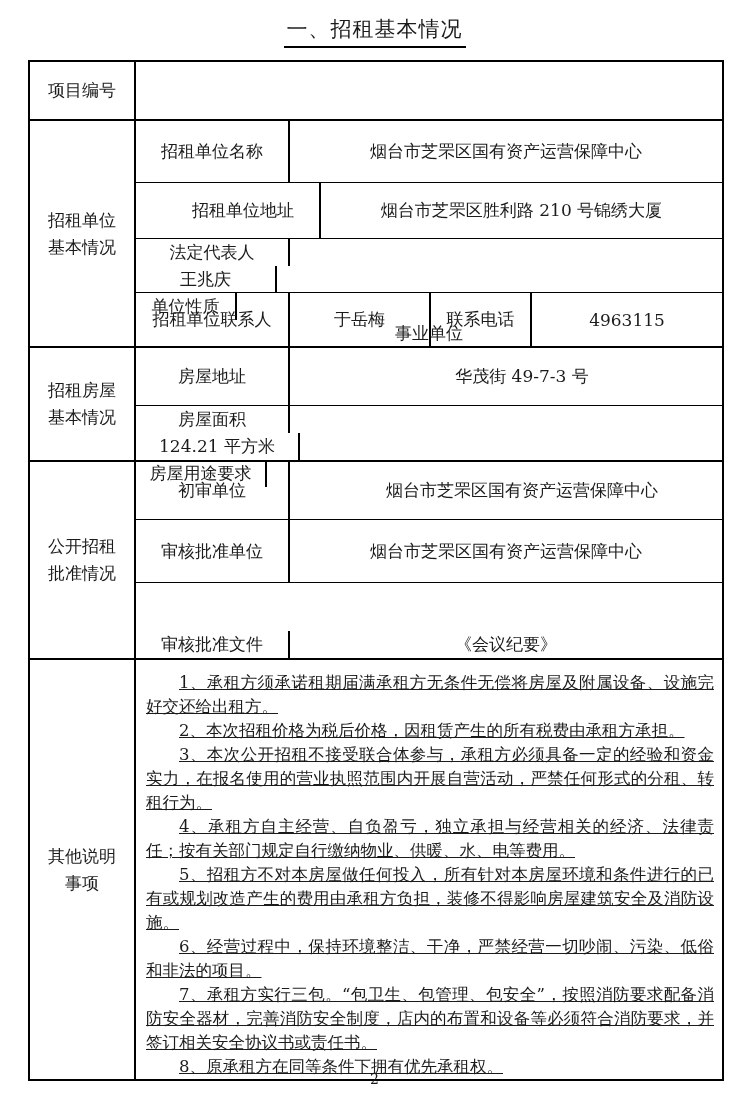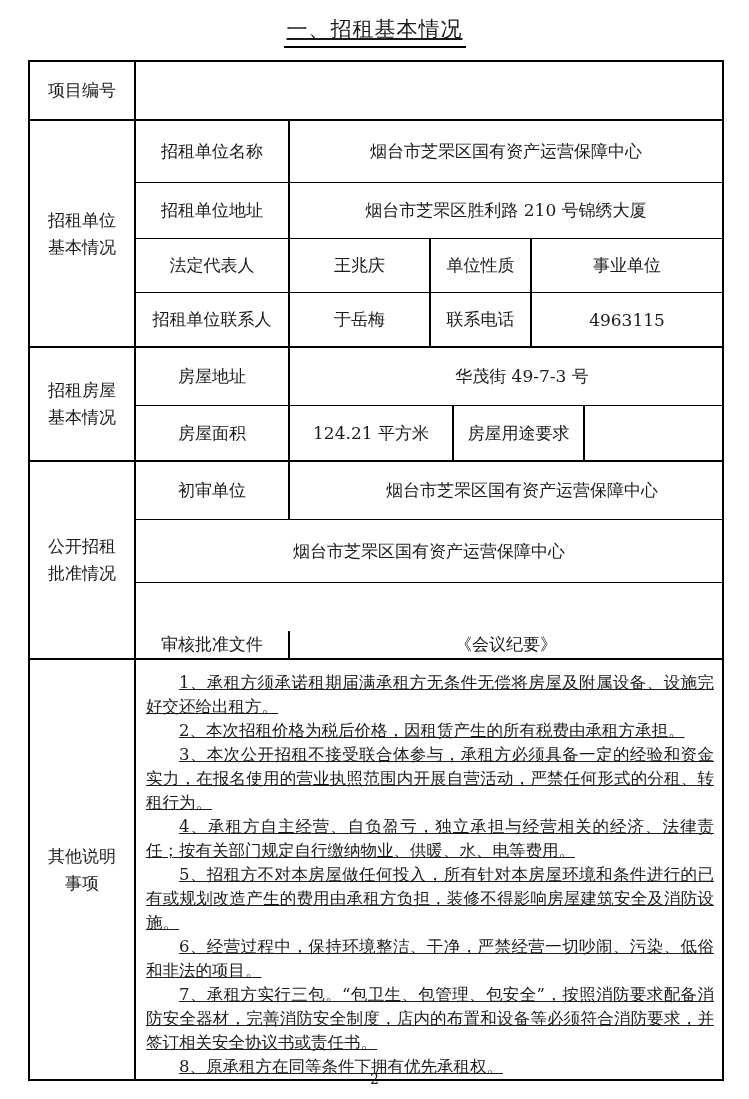--- a/index.html
+++ b/index.html
@@ -4,21 +4,21 @@
 <style>
   html,body{margin:0;padding:0;}
   body{
     width:749px;height:1099px;background:#ffffff;
     font-family:"DejaVu Serif","Liberation Serif",serif;
     color:#1b1b1b;position:relative;overflow:hidden;
   }
   .title-wrap{width:100%;text-align:center;margin-top:15px;}
   .doc-title{
     display:inline-block;font-size:21px;font-weight:400;letter-spacing:1px;
-    border-bottom:2px solid #000;padding:0 3px 3px 3px;text-decoration:underline;
+    border-bottom:2px solid #000;padding:0 3px 3px 3px;
   }
   .form-table{
     margin:12px 0 0 28px;width:696px;box-sizing:border-box;
     border:2px solid #000;
   }
   .sec{display:flex;border-bottom:2px solid #000;}
   .sec:last-child{border-bottom:none;}
   .colA{
     width:106px;flex:none;box-sizing:border-box;border-right:2px solid #000;
     display:flex;align-items:center;justify-content:center;text-align:center;
@@ -32,21 +32,21 @@
     box-sizing:border-box;border-right:2px solid #000;font-size:17px;
     padding:2px 4px;min-width:0;
   }
   .cell:last-child{border-right:none;}
   .cB{width:154px;flex:none;}
   .cC{width:141px;flex:none;}
   .cD{width:101px;flex:none;}
   .cC2{width:164px;flex:none;}
   .cD2{width:131px;flex:none;}
   .cFlex{flex:1;}
-  .h57{height:57px;justify-content:space-between;} .h62{height:62px;} .h56{height:56px;} .h54{height:54px;}
+  .h57{height:57px;justify-content:space-between;} .h62{height:62px;} .h56{height:56px;padding-left:31px;} .h54{height:54px;flex-direction:column;}
   .h53{height:53px;} .h58{height:58px;gap:32px;} .h63{height:63px;} .h75{height:75px;align-items:flex-end;}
   .notes-cell{
     flex:1;box-sizing:border-box;padding:11px 8px 0 10px;
     font-size:16.5px;line-height:24px;text-align:justify;
     min-height:408px;
   }
   .notes-cell p{margin:0;text-indent:2em;text-decoration:underline;}
   .page-num{
     position:absolute;left:0;bottom:12px;width:100%;
     text-align:center;font-size:14px;
@@ -113,20 +113,21 @@
   </div>
 
   <div class="sec">
     <div class="colA">公开招租批准情况</div>
     <div class="secbody">
       <div class="row h58">
         <div class="cell cB">初审单位</div>
         <div class="cell cFlex">烟台市芝罘区国有资产运营保障中心</div>
       </div>
       <div class="row h63">
+        <div class="cell cB">审核批准单位</div>
         <div class="cell cFlex">烟台市芝罘区国有资产运营保障中心</div>
       </div>
       <div class="row h75">
         <div class="cell cB">审核批准文件</div>
         <div class="cell cFlex">《会议纪要》</div>
       </div>
     </div>
   </div>
 
   <div class="sec">

